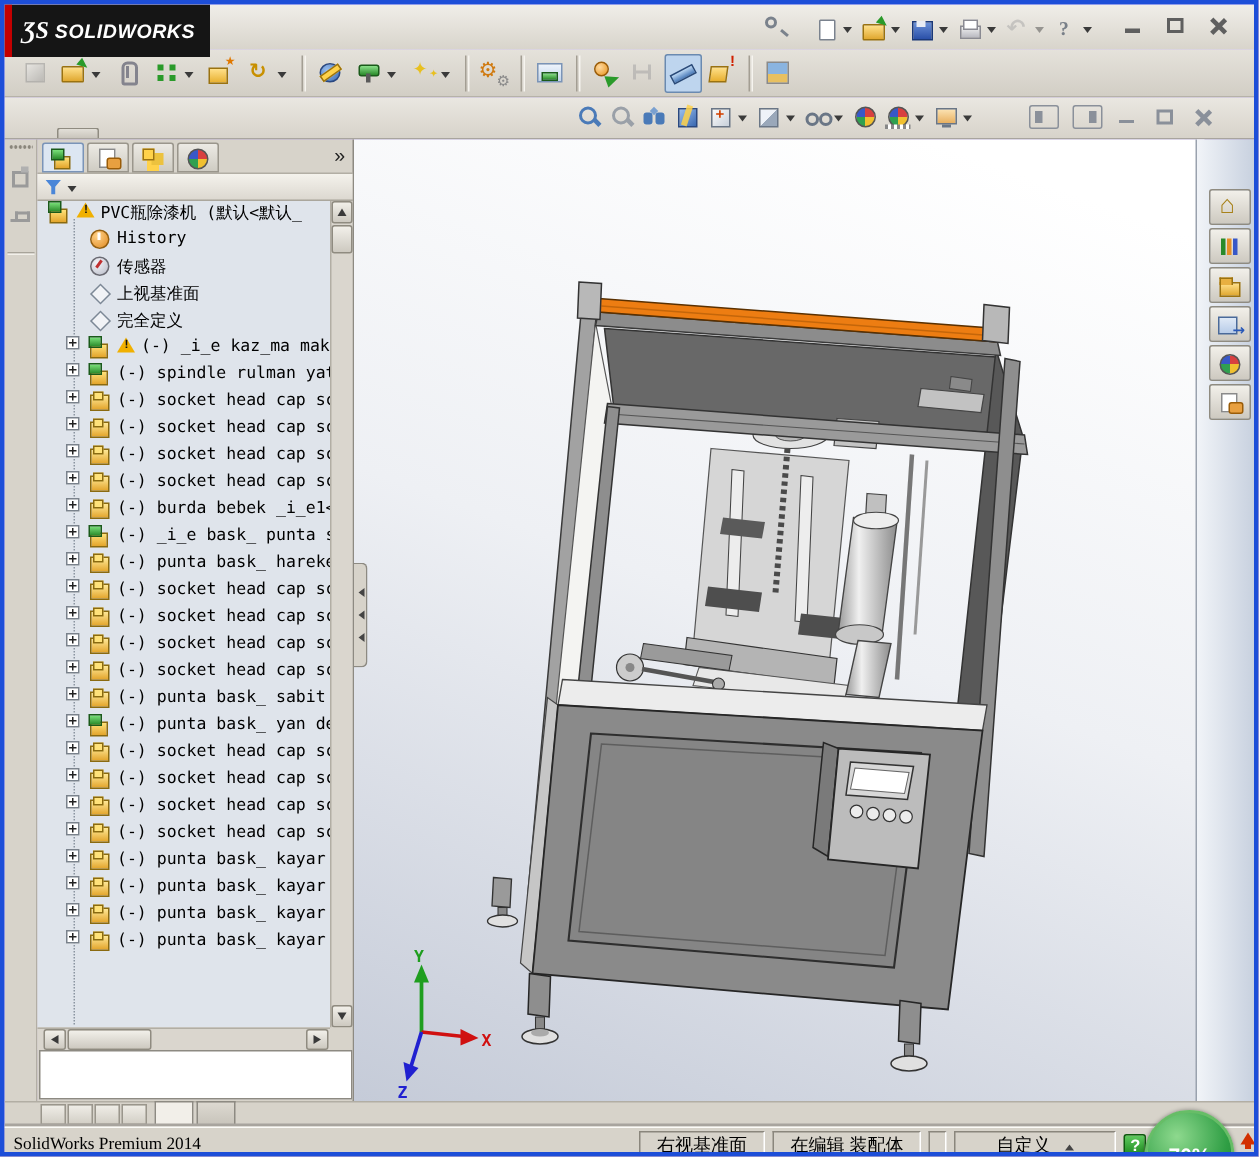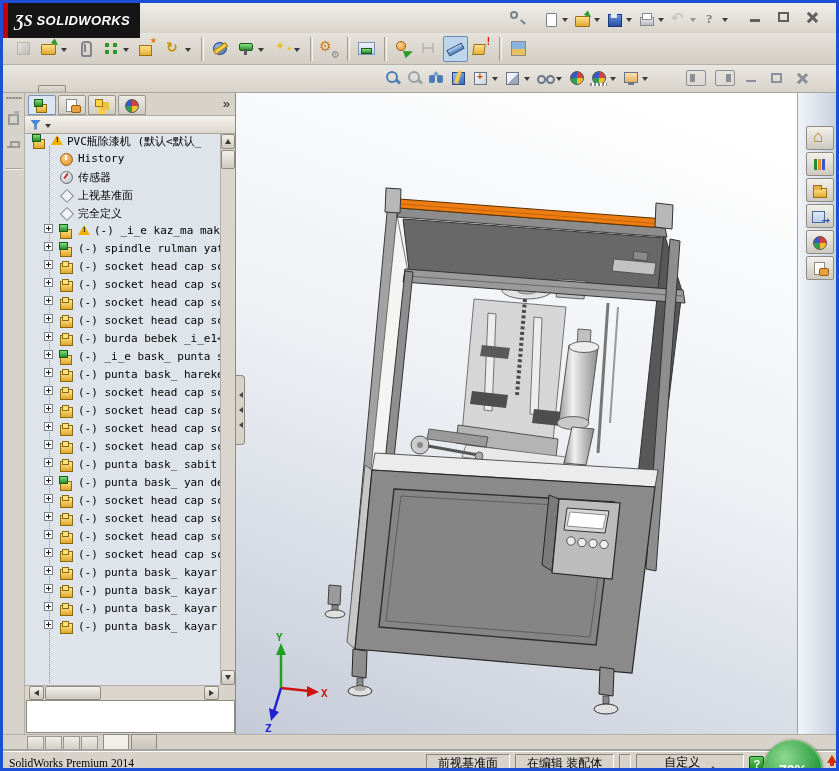--- a/index.html
+++ b/index.html
@@ -116,21 +116,21 @@
   .navb{width:17px;height:14px;background:linear-gradient(#efede7,#d3cfc6);border:1px solid #9a968c;color:#8a868c;font-size:7px;display:flex;align-items:center;justify-content:center;font-family:"DejaVu Sans",sans-serif}
   .stabs{display:flex;margin-left:5px;height:17px}
   .stab{padding:1px 12px 0;font-size:12.5px;background:linear-gradient(#ddd9d1,#c6c2b9);border:1px solid #8d8a82;border-bottom:none;margin-right:2px}
   .stab.on{background:#f2efe9;text-decoration:underline}
 
   #statusbar{position:absolute;left:0;top:748px;width:100%;height:23px;background:#d7d3ca;border-top:1px solid #fcfbf8;box-shadow:0 -2px 0 #a8a49e;display:flex;align-items:center;font-size:12px}
   .sleft{margin-left:6px;font-family:Liberation Serif, serif;font-size:11.5px;color:#000}
   .sright{position:absolute;left:423px;top:2px;display:flex;align-items:center;gap:5px}
   .seg{border:1px solid;border-color:#8a867c #ffffff #ffffff #8a867c;padding:1px 11px;height:18px;line-height:15px;background:#d7d3ca;white-space:nowrap}
   .seg.tiny{width:12px;padding:0}
-  .seg.custom{display:flex;align-items:flex-end;padding:1px 8px;width:108px;justify-content:center}
+  .seg.custom{display:flex;align-items:center;padding:1px 8px;width:108px;justify-content:center}
   .upar{width:0;height:0;border:3px solid transparent;border-bottom:4px solid #444;margin-left:10px}
   .helpq{width:15px;height:15px;background:linear-gradient(#5fca5f,#1d8a1d);border:1px solid #0f5a0f;color:#fff;font:bold 11px/14px "Liberation Sans",sans-serif;text-align:center;border-radius:2px}
   .zbadge{position:absolute;left:760px;top:737px;width:60px;height:60px;border-radius:50%;background:radial-gradient(circle at 35% 28%,#8ed98e,#2f9e44 62%,#187a2e);border:2px solid #67bd67;color:#fff;text-align:center;z-index:40;box-shadow:0 0 3px rgba(0,0,0,.4)}
   .zbadge span{display:block;font:bold 14px/56px "Liberation Sans",sans-serif}
   .redup{position:absolute;left:824px;top:747px;z-index:41}
   .redup::before{content:"";position:absolute;left:0;top:0;width:0;height:0;border:5px solid transparent;border-bottom:8px solid #d23000}
   .redup::after{content:"";position:absolute;left:3px;top:8px;width:4px;height:8px;background:#d23000}
 
   
   .i-cube-gray::before{content:"";position:absolute;inset:2px 3px;background:linear-gradient(135deg,#f0f0f0,#9a9a9a);border:1px solid #8a8a8a}
@@ -717,21 +717,21 @@
       </div>
     <div class="stabs">
         <span class="stab on"></span>
         <span class="stab"></span>
       </div>
   </div>
 
   <div id="statusbar">
     <span class="sleft">SolidWorks Premium 2014</span>
     <div class="sright">
-      <span class="seg">前视基准面</span>
+      <span class="seg">右视基准面</span>
       <span class="seg">在编辑 装配体</span>
       <span class="seg tiny"></span>
       <span class="seg custom">
           <span>自定义</span>
           <i class="upar"></i>
         </span>
       <span class="helpq">?</span>
     </div>
   </div>
 

